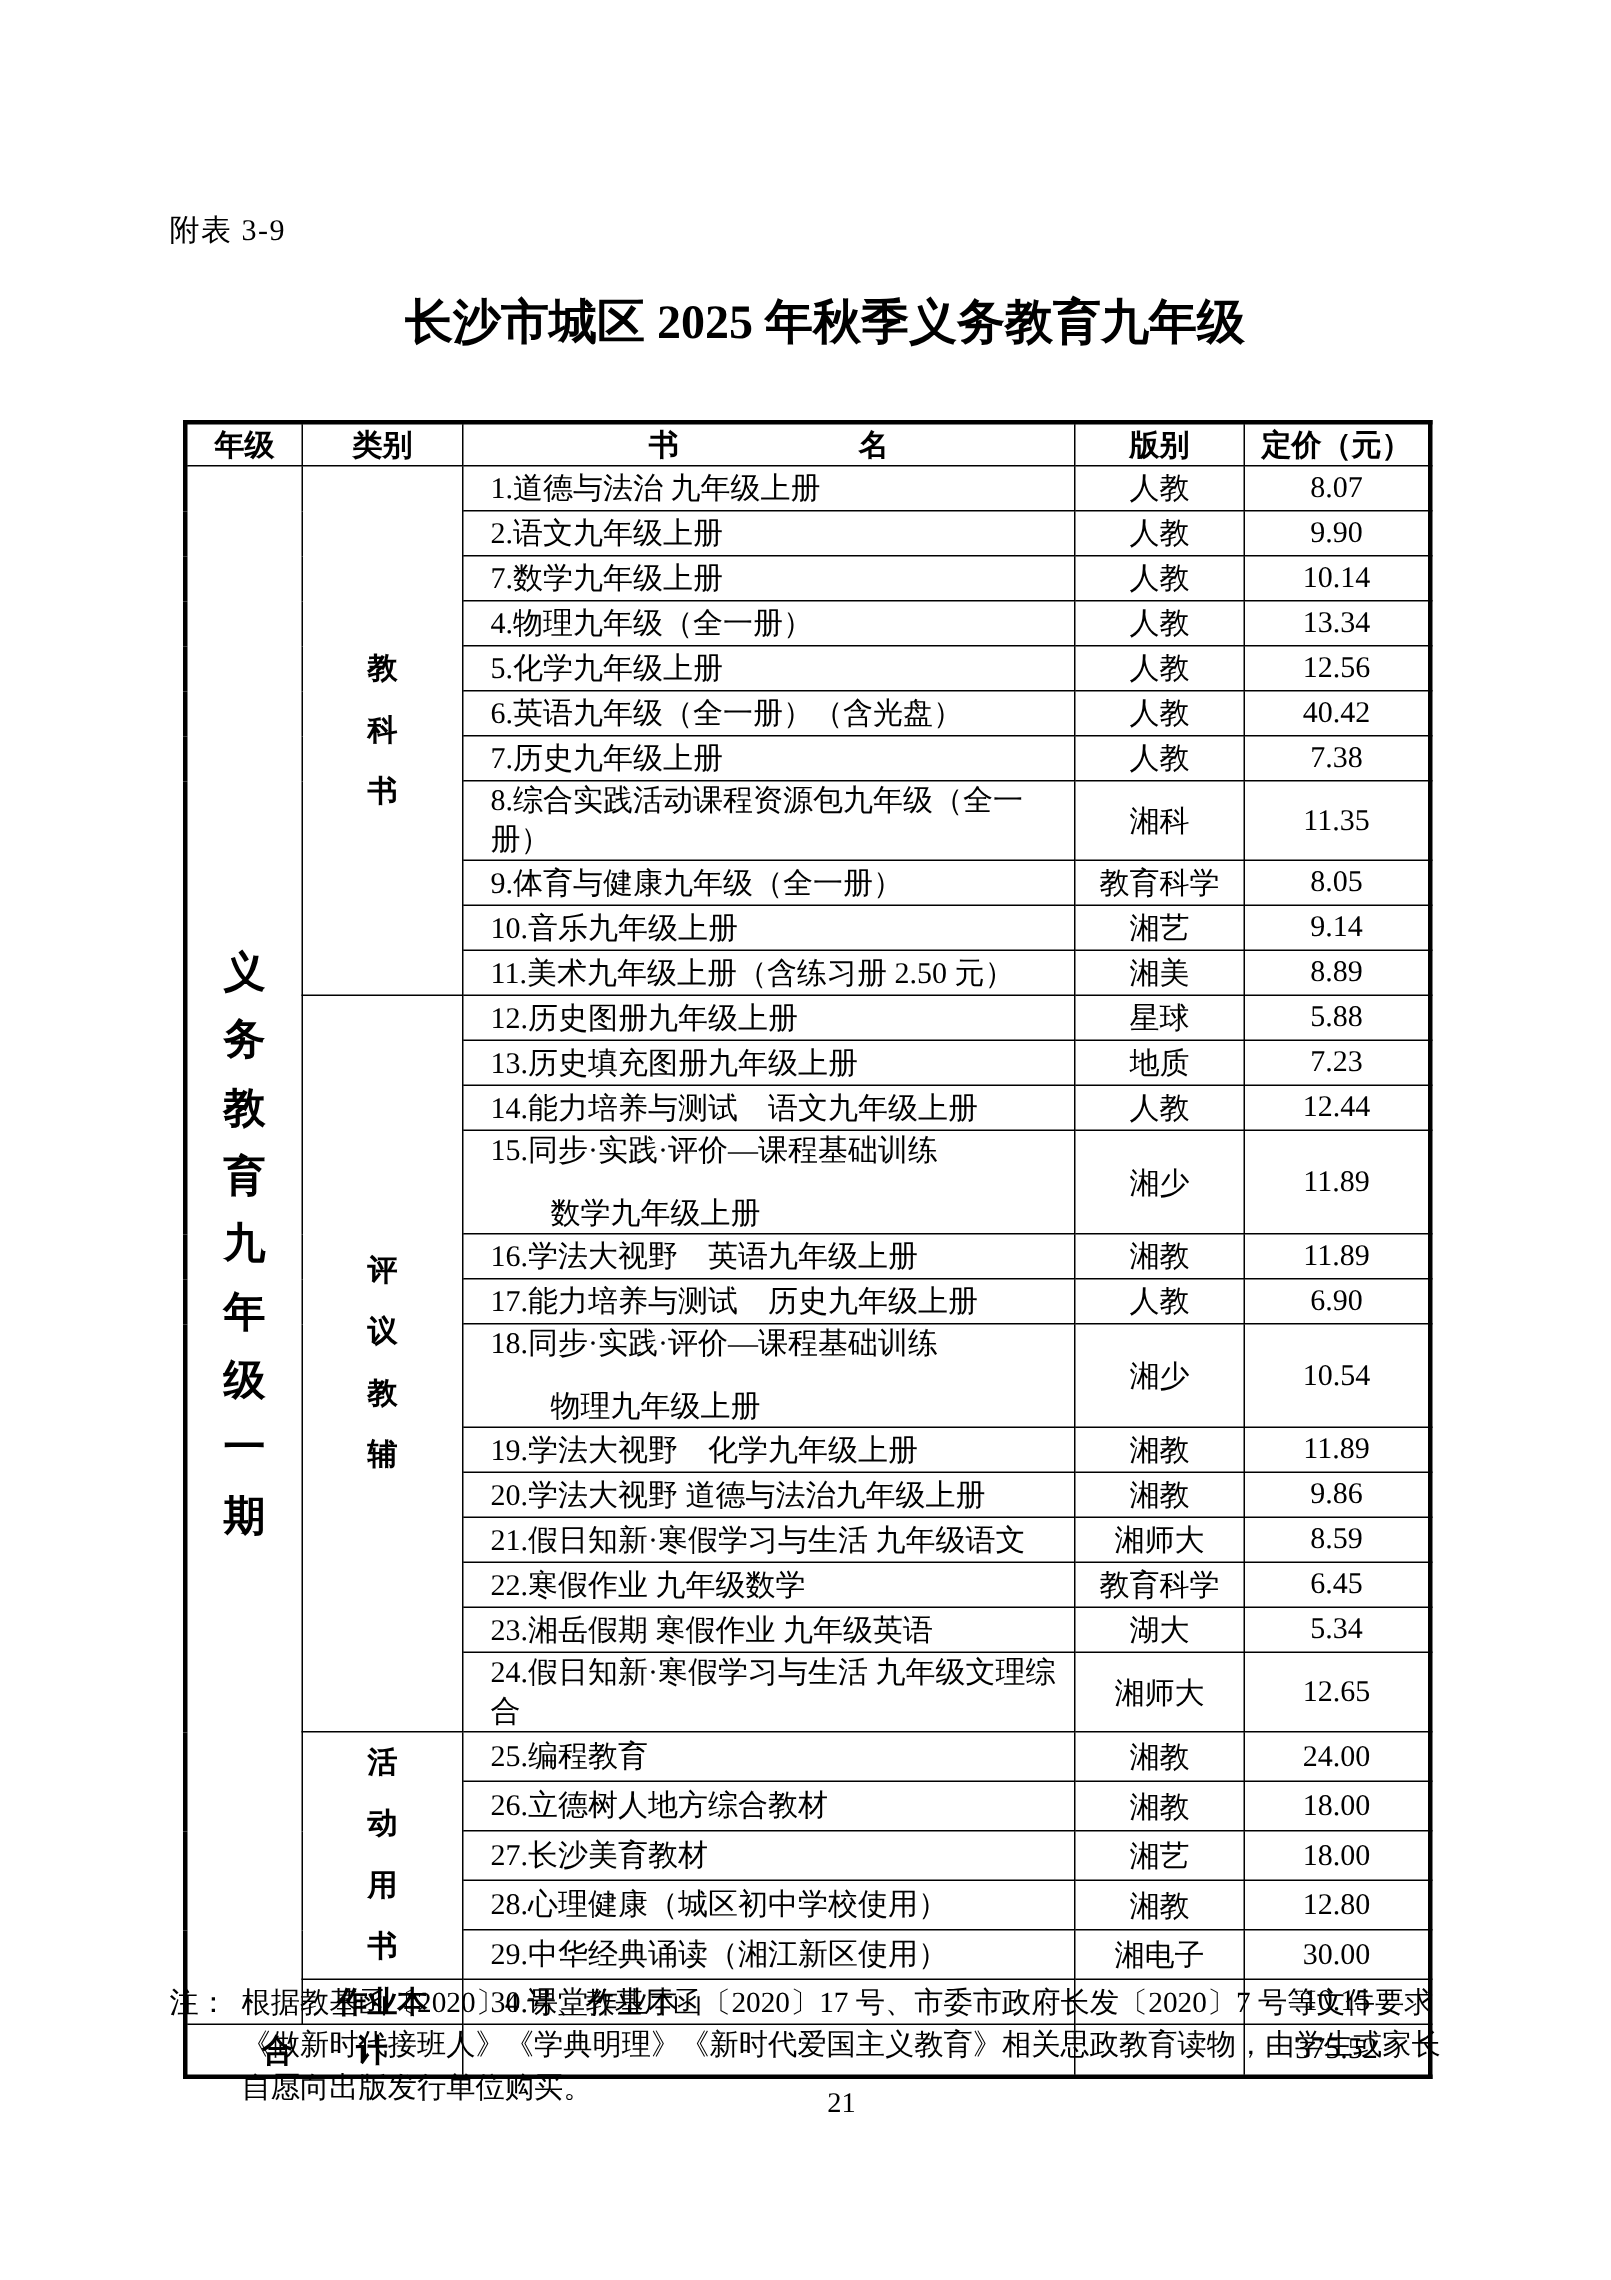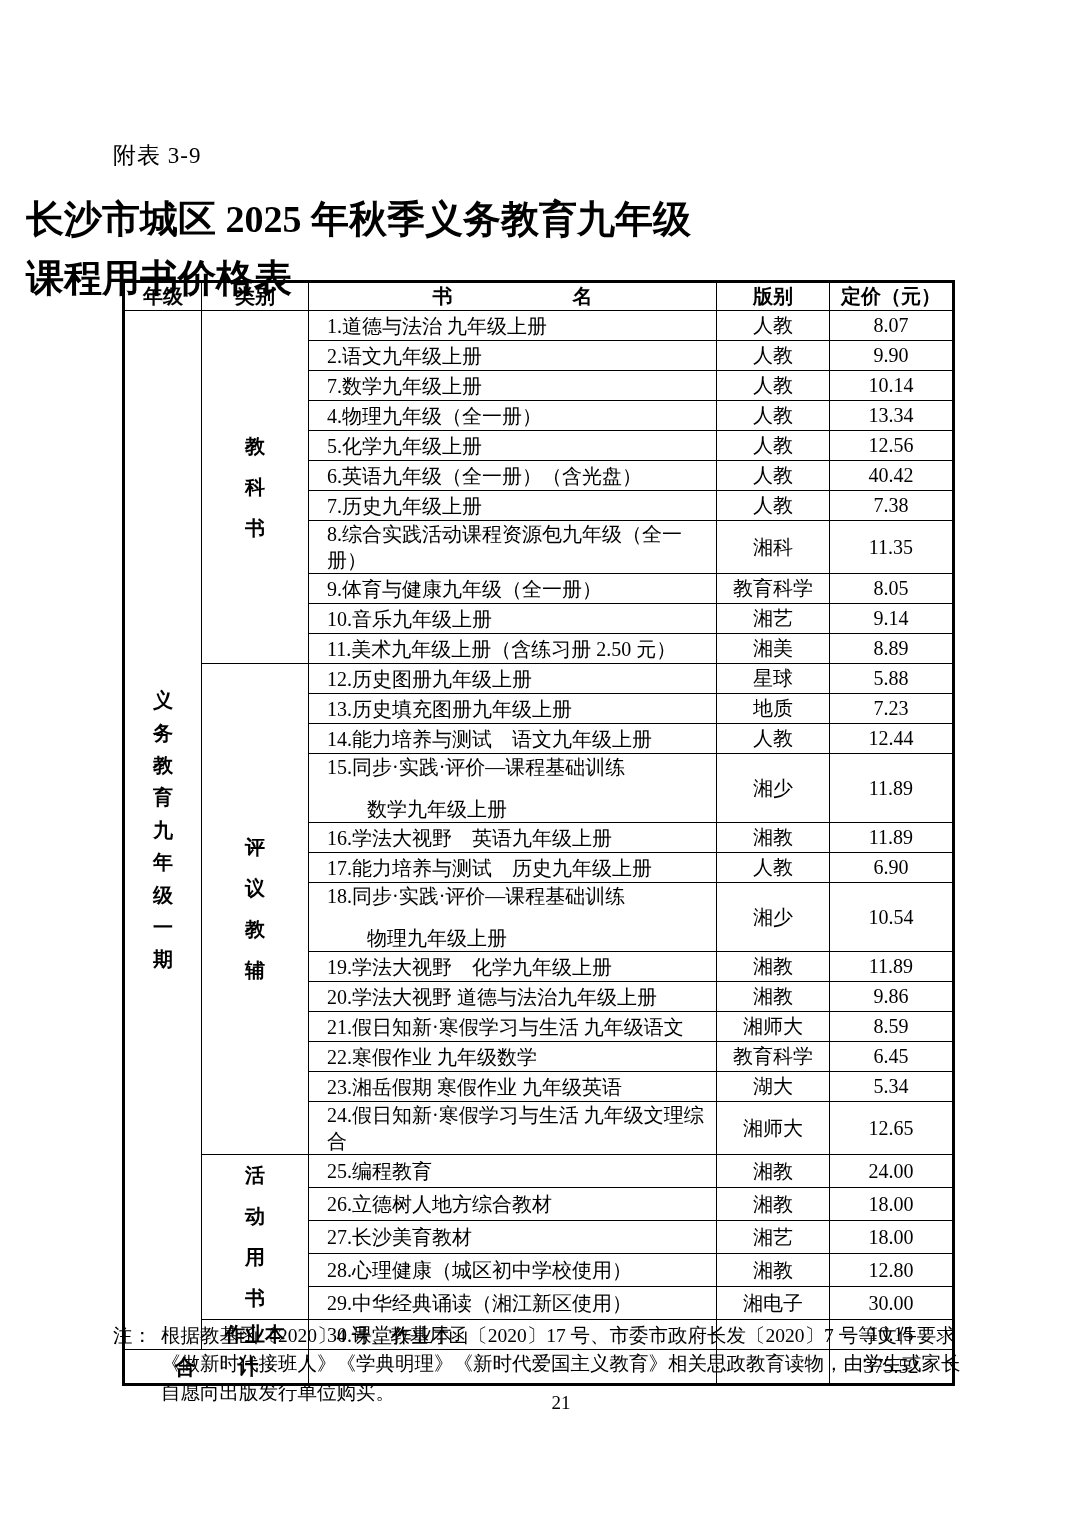--- a/index.html
+++ b/index.html
@@ -8,31 +8,31 @@
     width: 1074px;
     height: 1520px;
     position: relative;
     font-family: "Liberation Serif", "DejaVu Serif", serif;
     color: #000;
   }
   .appendix-label {
     position: absolute;
     left: 113px;
     top: 140px;
-    font-size: 23px;
+    font-size: 20px;
     letter-spacing: 1px;
   }
   .doc-title {
     position: absolute;
     left: 0;
     top: 190px;
     width: 100%;
-    text-align: left;
+    text-align: center;
     font-weight: bold;
-    font-size: 38px;
+    font-size: 32px;
     line-height: 1.55;
     padding-left: 26px;
   }
   .price-table {
     position: absolute;
     left: 122px;
     top: 280px;
     width: 830px;
     border-collapse: collapse;
     table-layout: fixed;
@@ -55,21 +55,21 @@
   td.pub, td.price { text-align: center; }
   td.cat { text-align: center; }
   .vtext {
     width: 1.15em;
     margin: 0 auto;
     word-break: break-all;
     font-weight: bold;
     line-height: 2.05;
     text-align: center;
   }
-  .vtext.grade { line-height: 1.62; font-size: 20px; }
+  .vtext.grade { line-height: 1.62; font-size: 28px; }
   td.cat-h { text-align: center; font-weight: bold; }
   td.total-label { text-align: center; font-weight: bold; font-size: 21px; }
   .note {
     position: absolute;
     left: 113px;
     top: 1322px;
     width: 862px;
     display: flex;
     font-size: 19.5px;
     line-height: 1.45;
@@ -86,21 +86,20 @@
     padding-left: 48px;
   }
 </style>
 </head>
 <body>
 
 <div class="appendix-label">附表 3-9</div>
 
 <div class="doc-title">
   <div>长沙市城区 2025 年秋季义务教育九年级</div>
-  <div>课程用书价格表</div>
 </div>
 
 <table class="price-table">
   <colgroup>
     <col style="width:78px">
       <col style="width:107px">
       <col style="width:408px">
       <col style="width:113px">
       <col style="width:124px">
   </colgroup>

